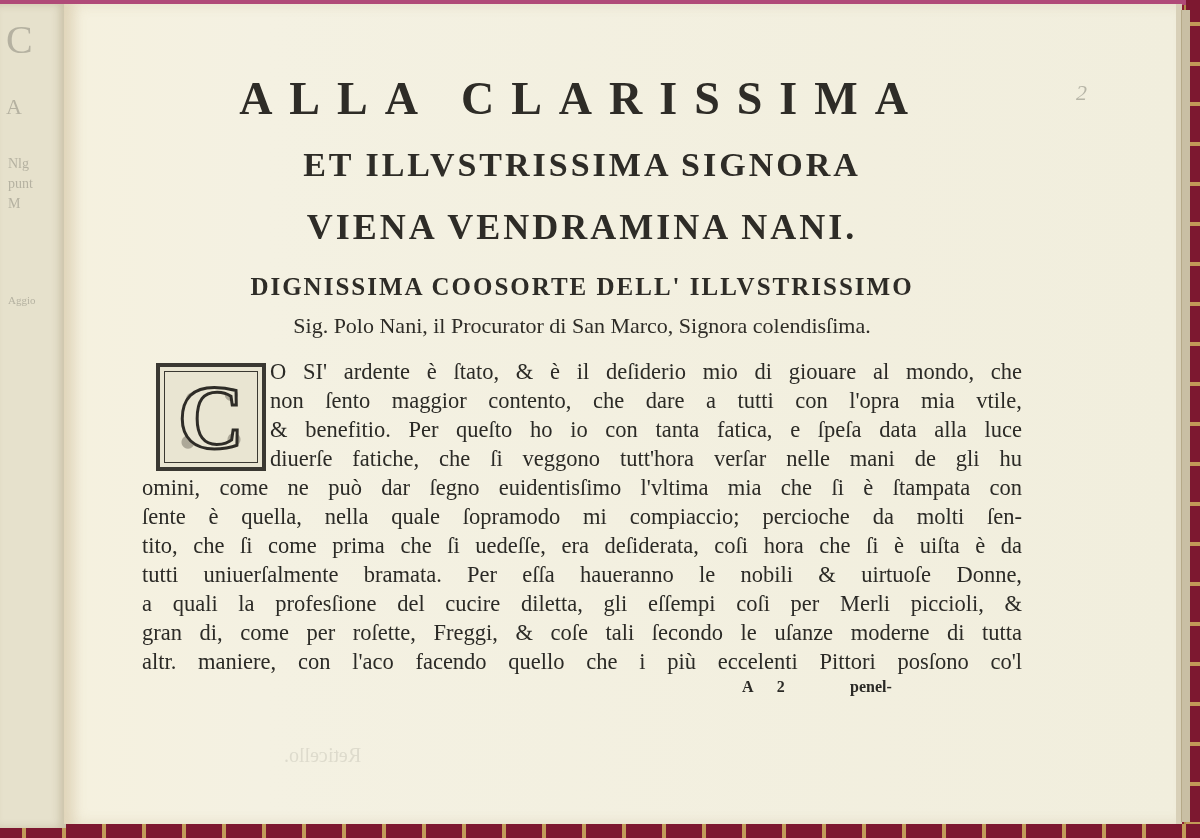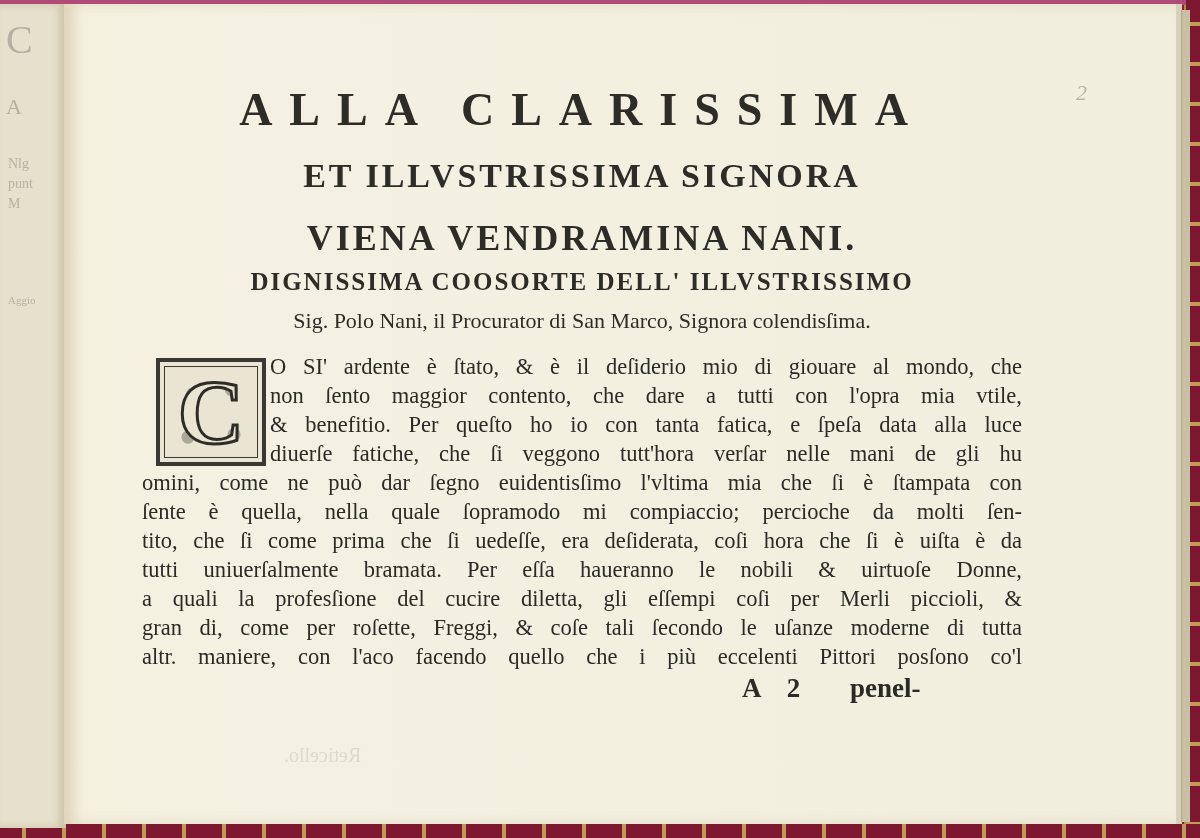--- a/index.html
+++ b/index.html
@@ -52,29 +52,29 @@
   }
   .folio {
     position:absolute; left:1012px; top:76px; font-size:22px; color:rgba(110,110,100,0.45);
     font-family:"Liberation Serif", serif; font-style:italic;
   }
   .text-block {
     position:absolute; left:78px; top:66px; width:880px; color:#2b2a26;
   }
   .h1 {
     text-align:center; font-family:"Liberation Serif", serif; font-weight:bold;
-    font-size:46px; letter-spacing:17px; line-height:56px; margin:12px; color:#2e2c27;
+    font-size:46px; letter-spacing:17px; line-height:56px; margin:1px; color:#2e2c27;
   }
   .h2 {
     text-align:center; font-family:"Liberation Serif", serif; font-weight:bold;
     font-size:34px; letter-spacing:3px; line-height:42px; margin:17px; color:#2e2c27;
   }
   .h3 {
     text-align:center; font-family:"Liberation Serif", serif; font-weight:bold;
-    font-size:36px; letter-spacing:3px; line-height:48px; margin:0; color:#2e2c27;
+    font-size:36px; letter-spacing:3px; line-height:48px; margin:16px; color:#2e2c27;
   }
   .h4 {
     text-align:center; font-family:"Liberation Serif", serif; font-weight:bold;
     font-size:25px; letter-spacing:2px; line-height:40px; margin:0; color:#2e2c27;
   }
   .h5 {
     text-align:center; font-family:"Liberation Serif", serif;
     font-size:22px; line-height:38px; margin:0; color:#2e2c27;
   }
   .body-wrap { position:relative; margin-top:12px; }
@@ -95,21 +95,21 @@
     position:relative; font-family:"Liberation Serif", serif; font-size:92px; line-height:92px;
     color:#e9e5d2; -webkit-text-stroke:3px #2e2c27; font-weight:bold;
   }
   .line {
     font-family:Liberation Serif, serif; font-size:22.5px; line-height:29px;
     white-space:nowrap; color:#2b2a26; margin:0;
   }
   .indent { padding-left:128px; }
   .justify { text-align-last:justify; text-align:justify; }
   .catch {
-    position:relative; height:30px; font-family:"Liberation Serif", serif; font-size:27px; font-weight:bold;
+    position:relative; height:30px; font-family:"Liberation Serif", serif; font-size:16px; font-weight:bold;
   }
   .signature { position:absolute; left:600px; top:2px; letter-spacing:10px; }
   .catchword { position:absolute; left:708px; top:2px; }
   .show-through {
     position:absolute; left:220px; top:740px; font-size:20px; color:rgba(120,120,110,0.18);
     font-family:"Liberation Serif", serif; transform:scaleX(-1);
   }
 </style>
 </head>
 <body>

